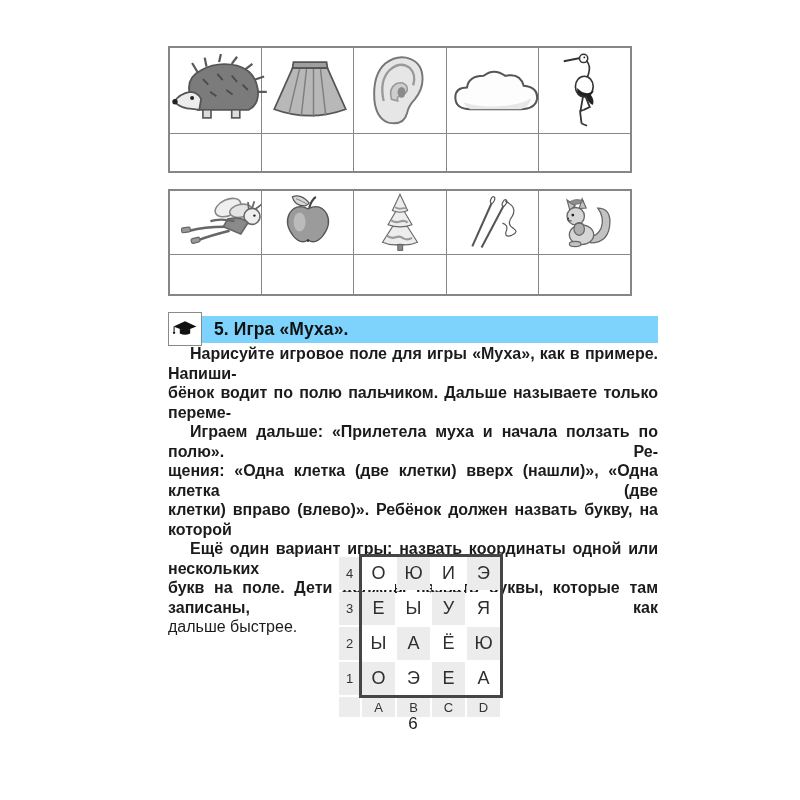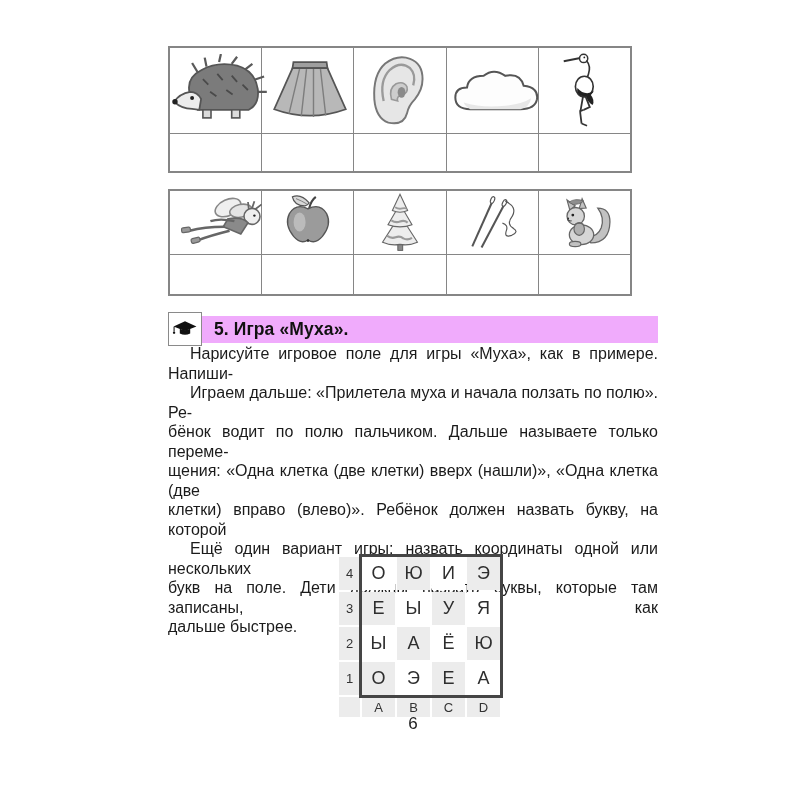--- a/index.html
+++ b/index.html
@@ -14,28 +14,28 @@
   #tbl2 { top:189px; }
   #tbl1 tr.img-row  { height:86px; }
   #tbl1 tr.empty-row{ height:39px; }
   #tbl2 tr.img-row  { height:64px; }
   #tbl2 tr.empty-row{ height:41px; }
   .pic-table svg { display:inline-block; vertical-align:middle; }
 
   
   .icon-box { position:absolute; left:168px; top:312px; width:34px; height:34px; background:#fff;
               border:1.5px solid #8a8a8a; display:flex; align-items:center; justify-content:center; z-index:2; }
-  .header-bar { position:absolute; left:201px; top:316px; width:457px; height:27px; background:#f0abfc;
+  .header-bar { position:absolute; left:201px; top:316px; width:457px; height:27px; background:#7dd3fc;
                 display:flex; align-items:center; }
   .header-title { font-weight:bold; font-size:17.5px; padding-left:13px; color:#111; letter-spacing:.1px; }
 
   
   .body-text { position:absolute; left:168px; top:344px; width:490px; font-size:16px; line-height:19.5px; color:#1b1b1b; }
   .ln { white-space:nowrap; }
-  .jst { text-align:justify; text-align-last:justify; white-space:normal; }
+  .jst { text-align:justify; text-align-last:justify; white-space:normal;font-weight:bold; }
   .ind { text-indent:22px; }
 
   
   .fly-grid { position:absolute; left:339px; top:557px; }
   .fg-row { display:flex; gap:2px; margin-bottom:2px; position:relative; }
   .fg-lab { width:21px; height:33px; background:#ececec; display:flex; align-items:center; justify-content:center;
             font-size:13px; color:#333; }
   .fg-cell { width:33px; height:33px; background:#fff; display:flex; align-items:center; justify-content:center;
              font-size:18px; color:#2e2e2e; }
   .fg-cell.sh { background:#ececec; }
@@ -191,22 +191,22 @@
     <path d="M8 41 L8 60" stroke="#111" stroke-width="4" fill="none"></path>
     <circle cx="8" cy="64" r="4.5" fill="#111"></circle>
   </svg>
 </div>
 <div class="header-bar">
   <span class="header-title">5. Игра «Муха».</span>
 </div>
 
 <div class="body-text">
   <div class="ln jst ind">Нарисуйте игровое поле для игры «Муха», как в примере. Напиши-</div>
+  <div class="ln jst">бёнок водит по полю пальчиком. Дальше называете только переме-</div>
   <div class="ln jst ind">Играем дальше: «Прилетела муха и начала ползать по полю». Ре-</div>
-  <div class="ln jst">бёнок водит по полю пальчиком. Дальше называете только переме-</div>
   <div class="ln jst">щения: «Одна клетка (две клетки) вверх (нашли)», «Одна клетка (две</div>
   <div class="ln jst">клетки) вправо (влево)». Ребёнок должен назвать букву, на которой</div>
   <div class="ln jst ind">Ещё один вариант игры: назвать координаты одной или нескольких</div>
   <div class="ln jst">букв на поле. Дети должны назвать буквы, которые там записаны, как</div>
   <div class="ln">дальше быстрее.</div>
 </div>
 
 <div class="fly-grid">
   <div class="fg-border"></div>
   <div class="fg-row">

